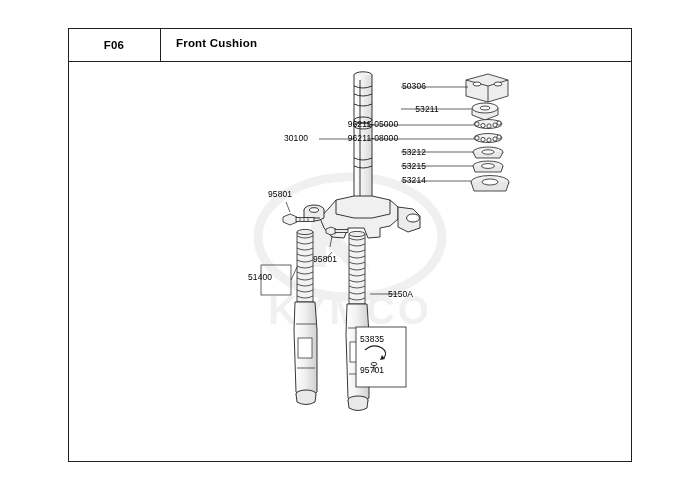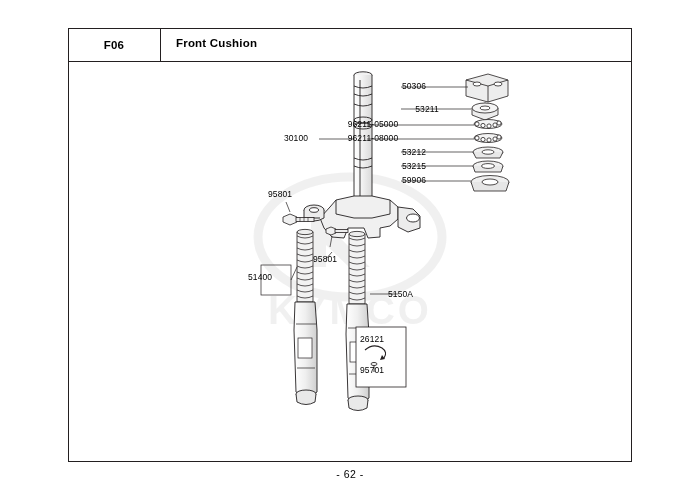--- a/index.html
+++ b/index.html
@@ -321,25 +321,24 @@
       </g>
 
     </svg>
 
     <div class="lbl r" style="left:300px; top:19px;  width:92px;">50306</div>
     <div class="lbl r" style="left:313px; top:42px;  width:92px;">53211</div>
     <div class="lbl r" style="left:255px; top:57px;  width:100px;">96211-05000</div>
     <div class="lbl r" style="left:255px; top:71px;  width:100px;">96211-08000</div>
     <div class="lbl r" style="left:300px; top:85px;  width:92px;">53212</div>
     <div class="lbl r" style="left:300px; top:99px;  width:92px;">53215</div>
-    <div class="lbl r" style="left:300px; top:113px; width:92px;">59906</div>
+    <div class="lbl r" style="left:300px; top:113px; width:92px;">53214</div>
     <div class="lbl r" style="left:208px; top:71px;  width:40px;">30100</div>
     <div class="lbl" style="left:200px; top:127px;">95801</div>
     <div class="lbl" style="left:245px; top:192px;">95801</div>
     <div class="lbl" style="left:180px; top:210px;">51400</div>
     <div class="lbl" style="left:320px; top:227px;">5150A</div>
-    <div class="lbl" style="left:292px; top:272px;">26121</div>
+    <div class="lbl" style="left:292px; top:272px;">53835</div>
     <div class="lbl" style="left:292px; top:303px;">95701</div>
   </div>
 
-  <div class="footer">- 62 -</div>
 
 </div>
 
 </body></html>

